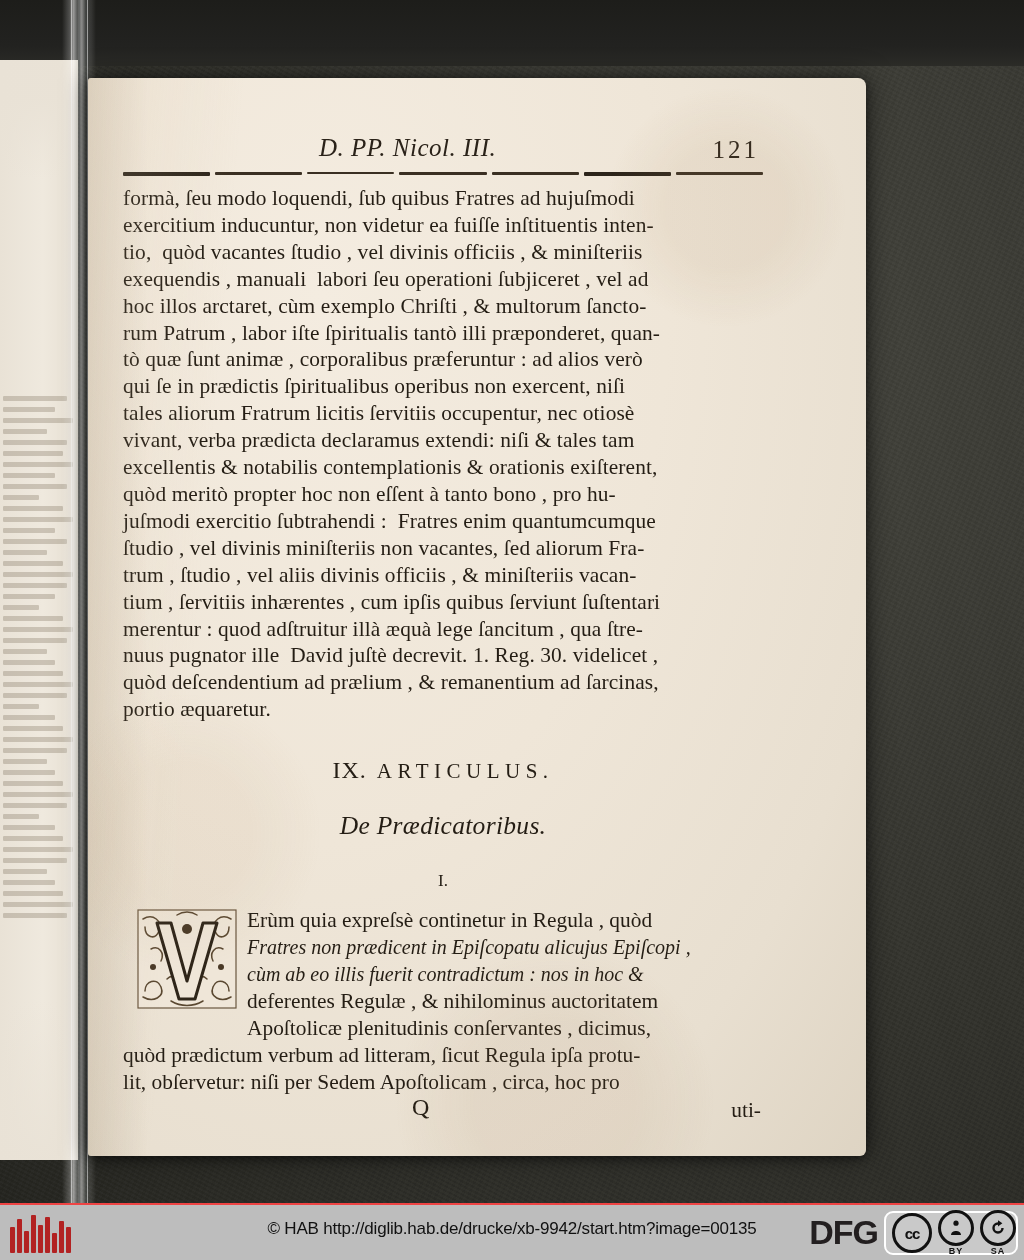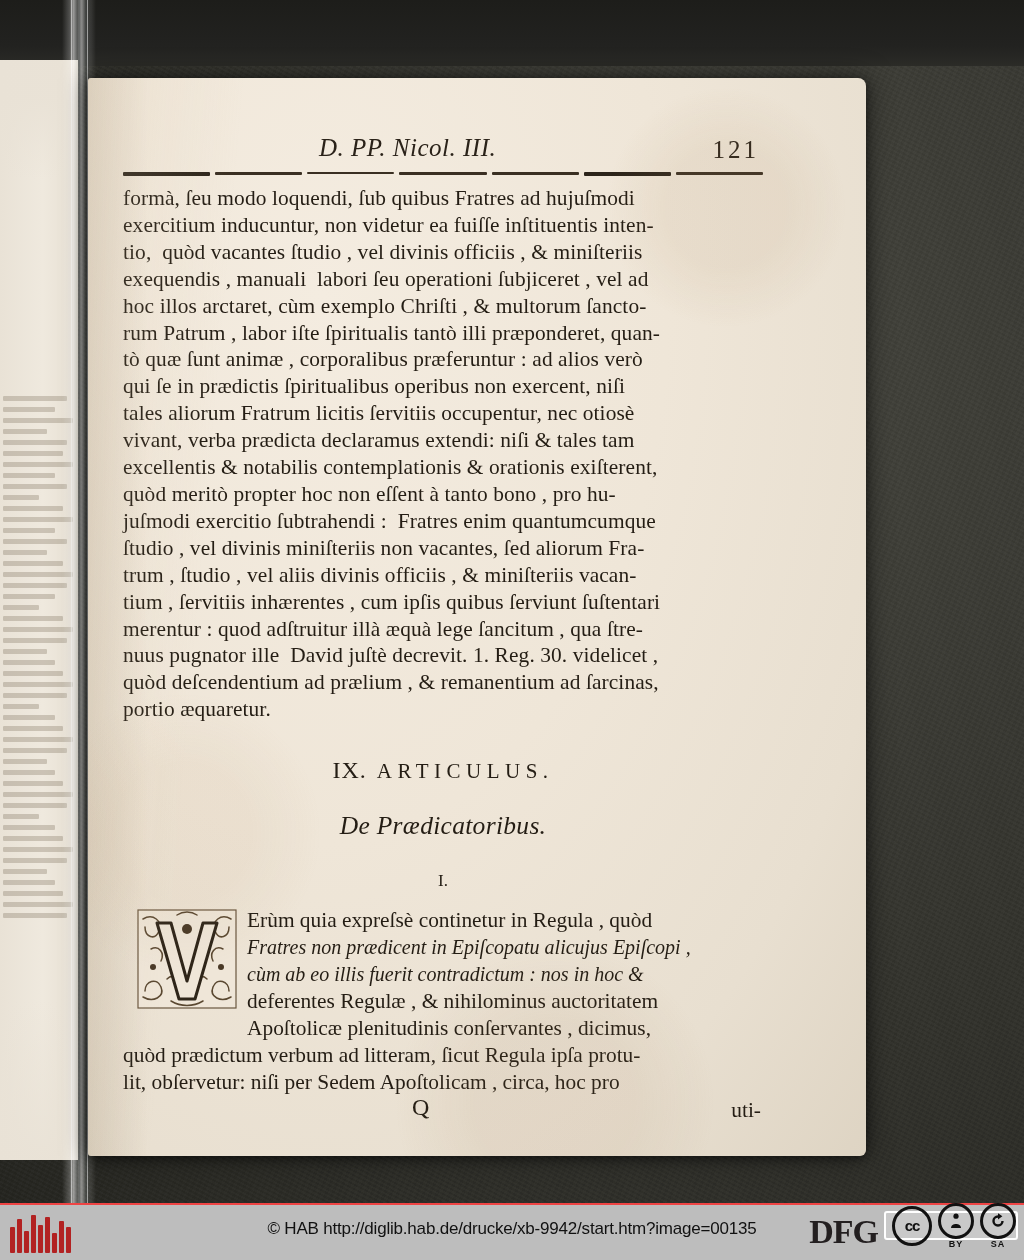--- a/index.html
+++ b/index.html
@@ -169,27 +169,27 @@
     display:flex;align-items:flex-end;gap:2px;
   }
   #hab-mark i{display:block;width:5px;background:#b22222;border-radius:1px;}
   #footer-url{
     position:absolute;left:0;right:0;top:14px;text-align:center;
     font-family:"Liberation Sans", sans-serif;
     font-size:17px;color:#111;letter-spacing:-.2px;
   }
   #dfg-logo{
     position:absolute;right:146px;top:8px;
-    font-family:Liberation Serif, serif;
+    font-family:Liberation Sans, sans-serif;
     font-size:34px;font-weight:bold;color:#231f20;letter-spacing:-1px;
     line-height:38px;
   }
   #cc-badge{
-    position:absolute;right:6px;top:6px;width:134px;height:29px;
-    background:#c9c9c9;border:2px solid #ffffff;border-radius:3px;
+    position:absolute;right:6px;top:6px;width:134px;height:44px;
+    background:#c9c9c9;border:2px solid #ffffff;border-radius:9px;
     display:flex;align-items:center;gap:6px;padding:0 6px;box-sizing:border-box;
   }
   .cc-circle{
     width:30px;height:30px;border-radius:50%;
     border:3px solid #111;background:transparent;
     display:flex;align-items:center;justify-content:center;
     font-family:"Liberation Sans", sans-serif;font-weight:bold;color:#111;
   }
   .cc-circle.big{width:34px;height:34px;font-size:15px;letter-spacing:-1px;}
   .cc-item{display:flex;flex-direction:column;align-items:center;}

